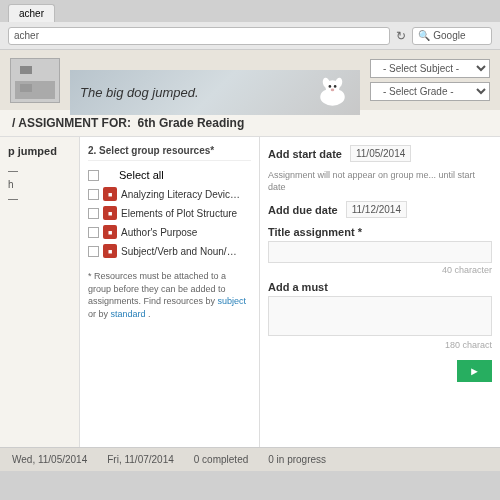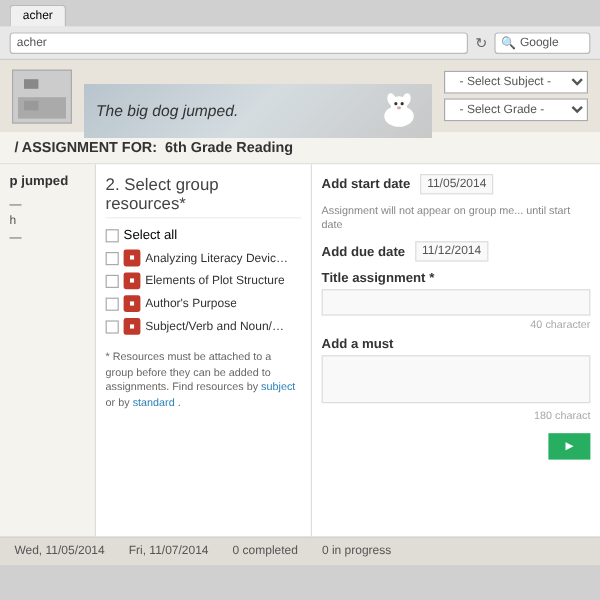--- a/index.html
+++ b/index.html
@@ -163,31 +163,31 @@
     }
 
     
     .col-2 {
       width: 180px;
       border-right: 1px solid #ddd;
       padding: 8px;
       background: white;
     }
     .col-title {
-      font-weight: normal;
-      font-size: 14px;
+      font-weight: bold;
+      font-size: 10px;
       color: #444;
       margin-bottom: 8px;
       padding-bottom: 4px;
       border-bottom: 1px solid #eee;
     }
     .resource-select-all {
       display: flex;
       align-items: center;
-      gap: 4px;
+      gap: 20px;
       margin-bottom: 6px;
     }
     .resource-item {
       display: flex;
       align-items: center;
       gap: 4px;
       margin-bottom: 5px;
       font-size: 10px;
       color: #333;
     }

